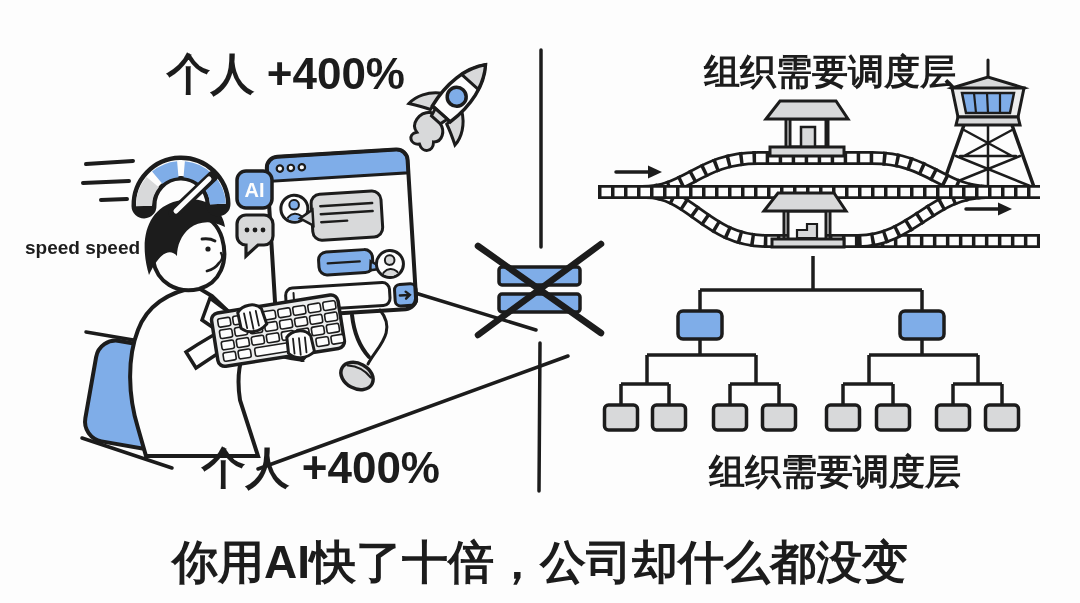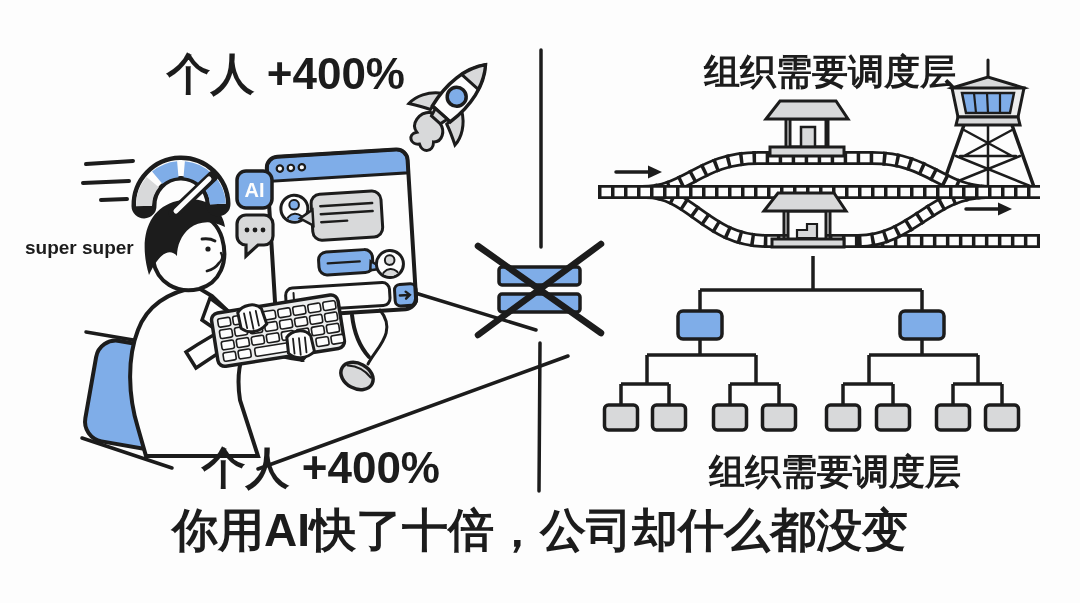--- a/index.html
+++ b/index.html
@@ -11,21 +11,21 @@
   .canvas{position:relative;width:1080px;height:603px;background:var(--paper);
     overflow:hidden;color:var(--ink);
     font-family:"Liberation Sans","DejaVu Sans",sans-serif;}
   svg{position:absolute;left:0;top:0;}
   .lbl{position:absolute;font-weight:700;text-align:right;line-height:1.1;white-space:nowrap;}
   .lbl-tl{left:120px;top:50px;width:285px;font-size:44px;}
   .lbl-bl{left:155px;top:444px;width:285px;font-size:44px;}
   .lbl-tr{left:650px;top:52px;width:306px;font-size:36px;}
   .lbl-br{left:655px;top:452px;width:306px;font-size:36px;}
   .lbl-ss{left:25px;top:238px;font-size:19px;font-weight:600;text-align:left;}
-  .caption{position:absolute;left:0;top:500px;width:1080px;text-align:center;
+  .caption{position:absolute;left:0;top:532px;width:1080px;text-align:center;
     font-size:46px;font-weight:700;white-space:nowrap;}
   
   .st{stroke:var(--ink);}
   .nf{fill:none;}
   .fw{fill:var(--paper);}
   .fb{fill:var(--accent-blue);}
   .fg{fill:var(--fill-gray);}
   .fl{fill:var(--fill-light);}
   .fi{fill:var(--ink);}
   .ln{fill:none;stroke:var(--ink);stroke-linecap:round;}
@@ -302,16 +302,16 @@
     <use href="#leaf" x="876.5" y="405"></use>
     <use href="#leaf" x="936.5" y="405"></use>
     <use href="#leaf" x="985.5" y="405"></use>
   </g>
 </svg>
 
 <div class="lbl lbl-tl">个人 +400%</div>
 <div class="lbl lbl-bl">个人 +400%</div>
 <div class="lbl lbl-tr">组织需要调度层</div>
 <div class="lbl lbl-br">组织需要调度层</div>
-<div class="lbl lbl-ss">super super</div>
+<div class="lbl lbl-ss">speed speed</div>
 <div class="caption">你用AI快了十倍，公司却什么都没变</div>
 
 </div>
 
 </body></html>

